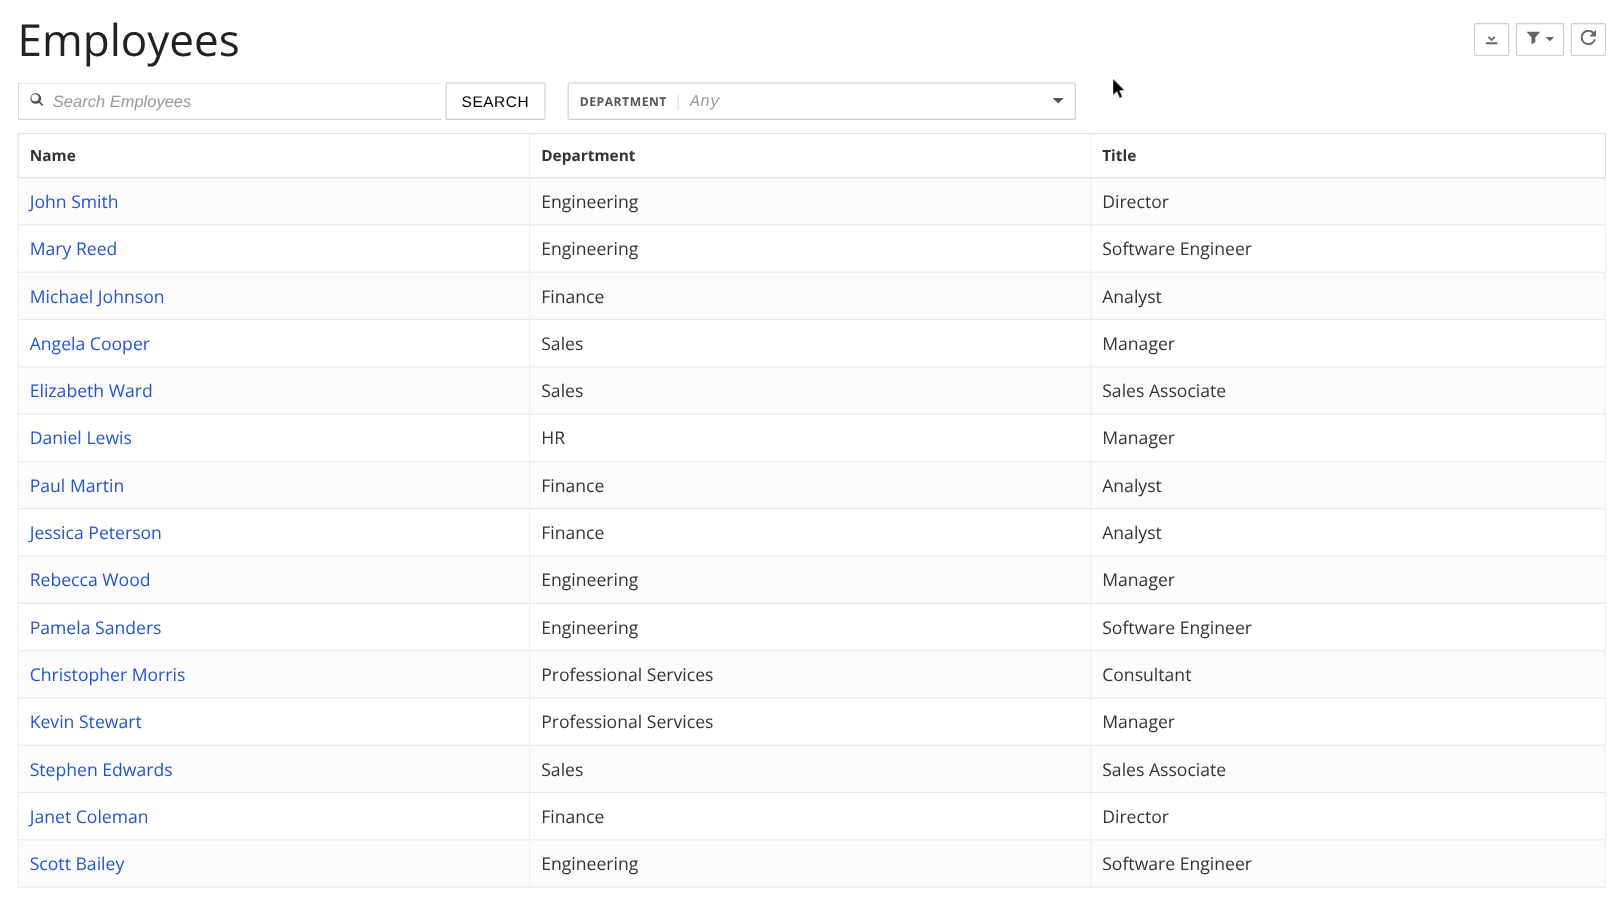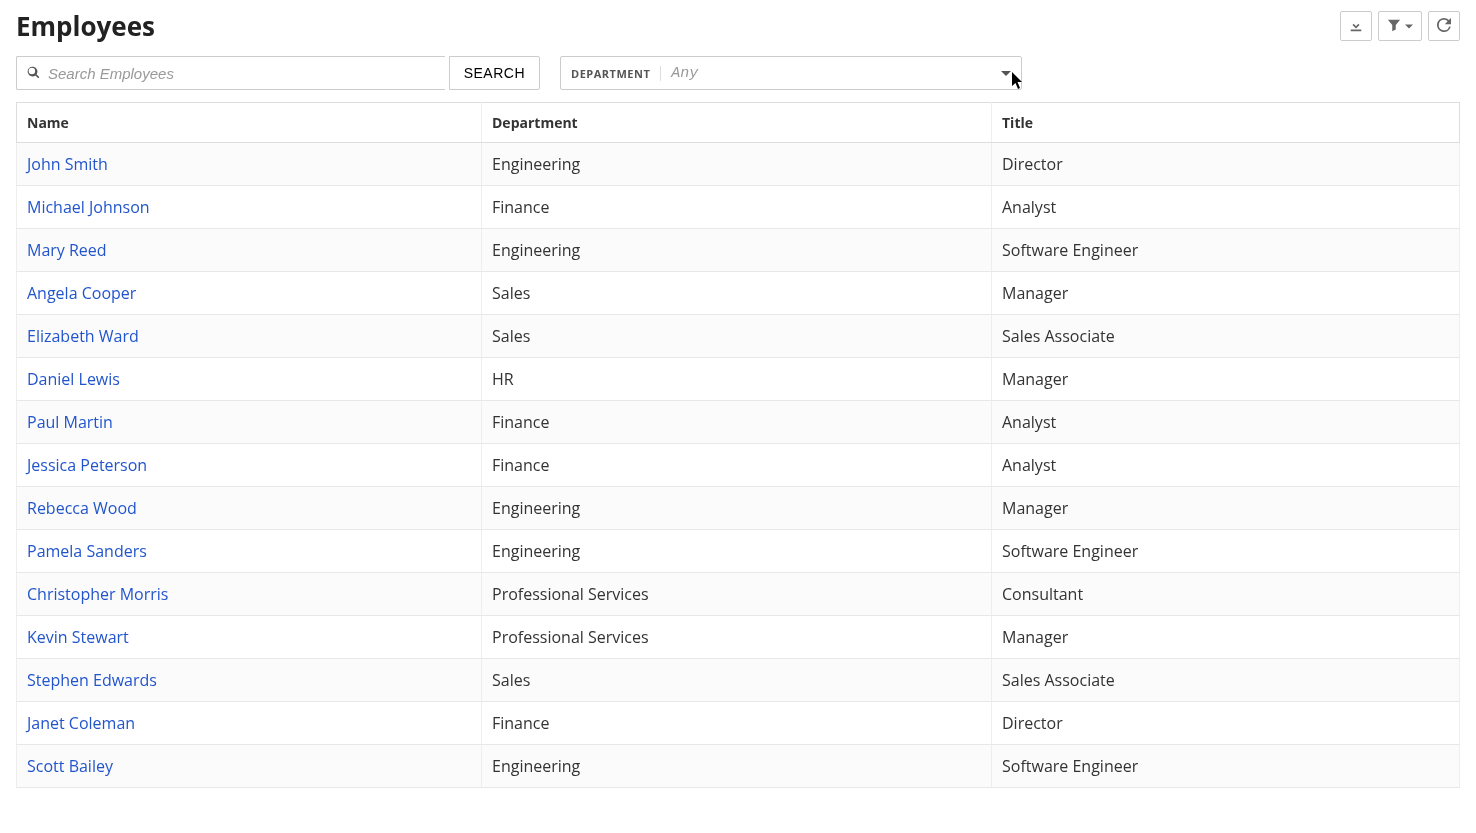--- a/index.html
+++ b/index.html
@@ -12,22 +12,22 @@
     background: #fff;
   }
   .header-row {
     display: flex;
     align-items: center;
     justify-content: space-between;
     margin-bottom: 12px;
   }
   h1 {
     margin: 0;
-    font-size: 26px;
-    font-weight: 700;
+    font-size: 40px;
+    font-weight: 400;
     color: #222;
   }
   .toolbar-buttons {
     display: flex;
     gap: 6px;
   }
   .icon-btn {
     border: 1px solid #ccc;
     background: #fff;
     color: #666;
@@ -46,21 +46,21 @@
   .icon-btn .caret-down svg { width: 8px; height: 8px; }
 
   .filters-row {
     display: flex;
     gap: 20px;
     align-items: stretch;
     margin-bottom: 12px;
   }
   .search-group {
     display: flex;
-    width: 524px;
+    width: 480px;
     justify-content: center;
   }
   .search-input-wrap {
     flex: 1;
     display: flex;
     align-items: center;
     border: 1px solid #ccc;
     border-right: none;
     padding: 0 10px;
     height: 34px;
@@ -236,30 +236,30 @@
       <th>Title</th>
     </tr>
   </thead>
   <tbody id="tbody">
       <tr>
         <td><a href="#" class="emp-link">John Smith</a></td>
         <td>Engineering</td>
         <td>Director</td>
       </tr>
       <tr>
+        <td><a href="#" class="emp-link">Mary Reed</a></td>
+        <td>Engineering</td>
+        <td>Software Engineer</td>
+      </tr>
+      <tr>
         <td><a href="#" class="emp-link">Michael Johnson</a></td>
         <td>Finance</td>
         <td>Analyst</td>
       </tr>
       <tr>
-        <td><a href="#" class="emp-link">Mary Reed</a></td>
-        <td>Engineering</td>
-        <td>Software Engineer</td>
-      </tr>
-      <tr>
         <td><a href="#" class="emp-link">Angela Cooper</a></td>
         <td>Sales</td>
         <td>Manager</td>
       </tr>
       <tr>
         <td><a href="#" class="emp-link">Elizabeth Ward</a></td>
         <td>Sales</td>
         <td>Sales Associate</td>
       </tr>
       <tr>

